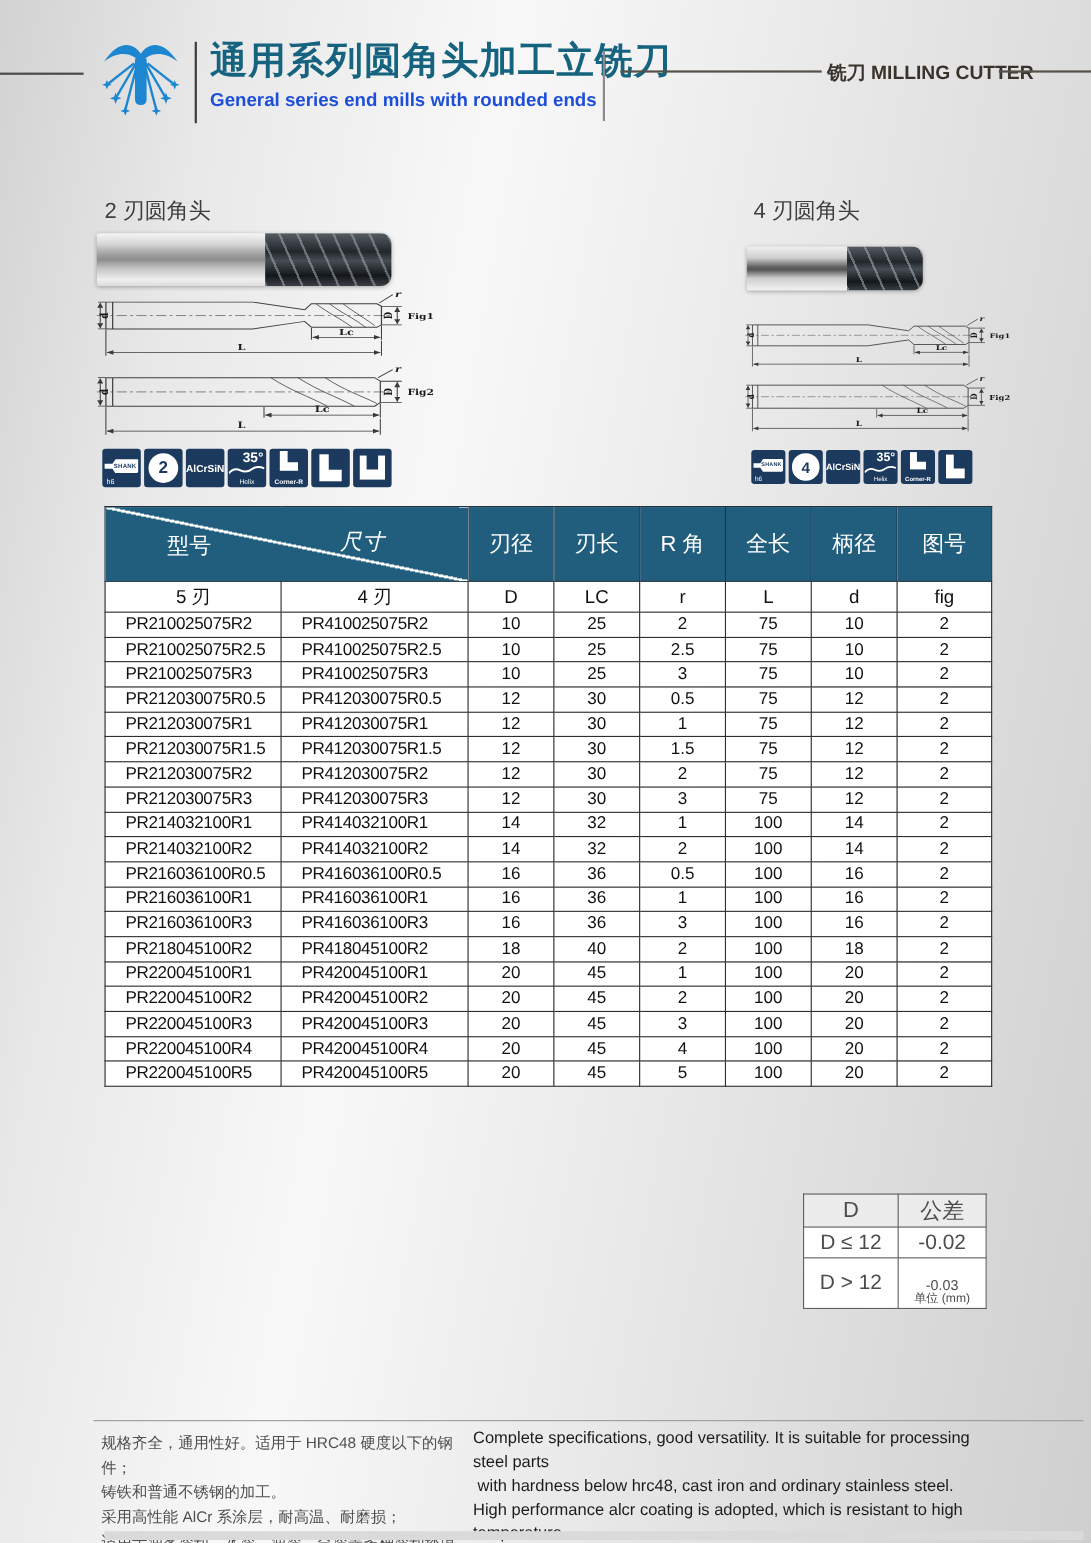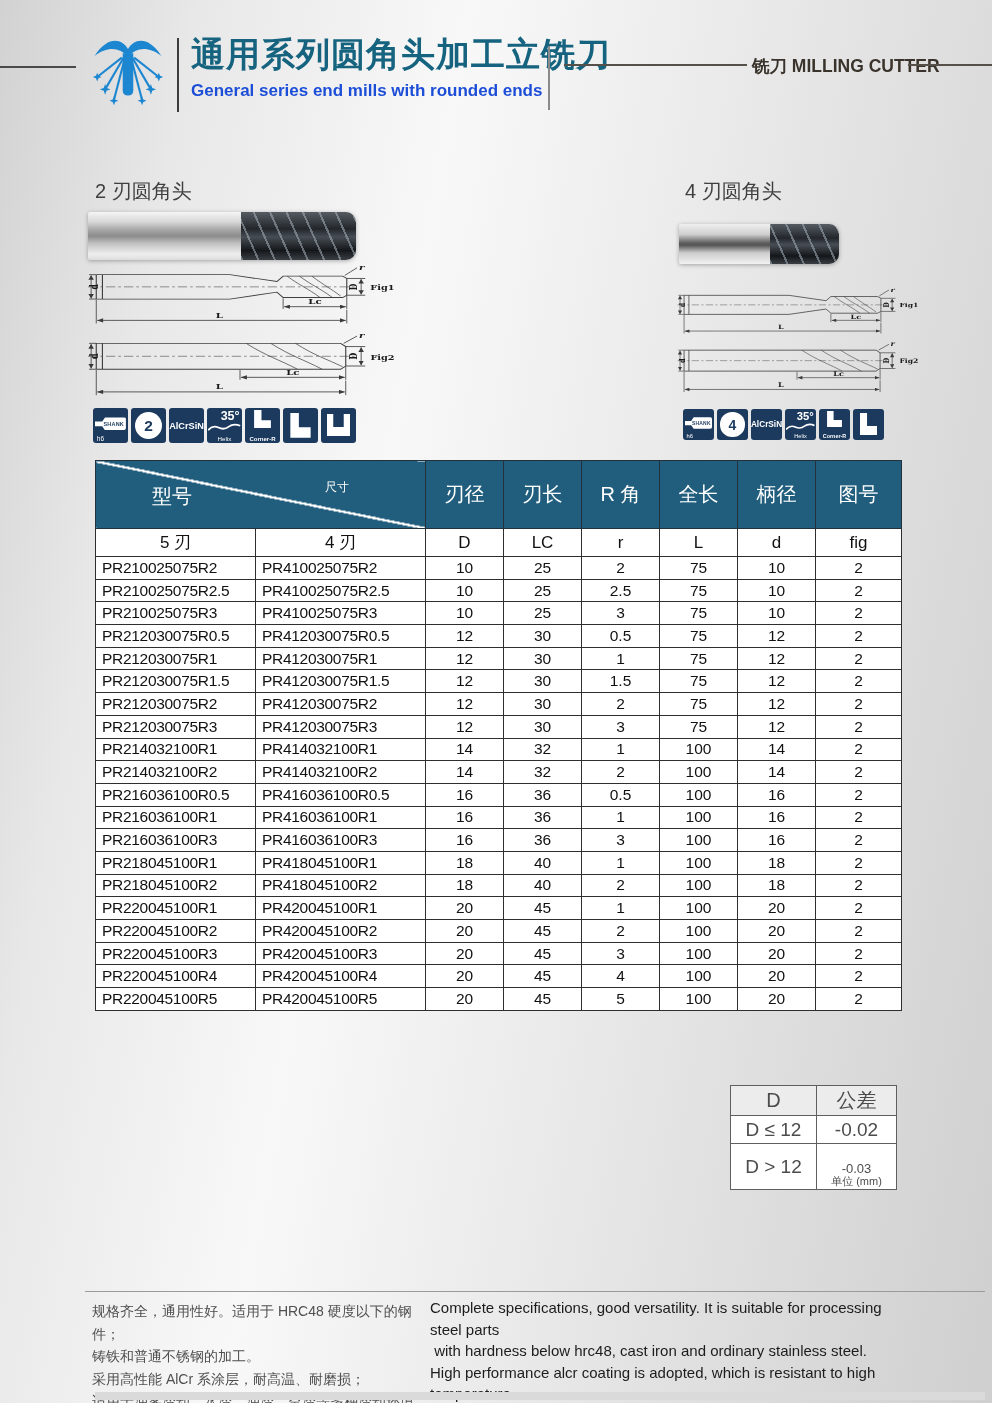--- a/index.html
+++ b/index.html
@@ -70,24 +70,24 @@
     clip-path:polygon(0 0,42% 0,42% 58%,100% 58%,100% 100%,0 100%);}
   .badge .Ush{position:absolute;left:16%;top:17%;width:68%;height:64%;background:#fff;
     clip-path:polygon(0 0,28% 0,28% 58%,72% 58%,72% 0,100% 0,100% 100%,0 100%);}
   
   .spec{left:95px;top:460px;width:806px;border-collapse:collapse;table-layout:fixed;color:#111;}
   .spec th,.spec td{border:1px solid #2e2e2e;overflow:hidden;}
   .spec .h1 th{background:#215e7d;color:#fff;font-size:20px;font-weight:normal;height:65px;border-color:#22313c;margin-left:23px;}
   .spec th.diagcell{position:relative;
     background-image:linear-gradient(to top right,rgba(0,0,0,0) calc(50% - 1.2px),#fff calc(50% - 1.2px),#fff calc(50% + 1.2px),rgba(0,0,0,0) calc(50% + 1.2px));}
   .t-model{position:absolute;left:56px;top:22px;font-size:20px;}
-  .t-size{position:absolute;right:76px;top:18px;font-size:12px;}
+  .t-size{position:absolute;right:76px;top:18px;font-size:20px;font-style:italic;}
   .spec .h2 th{background:#fff;font-weight:normal;font-size:17px;height:25px;}
   .spec tbody td{background:#fff;height:21.7px;text-align:center;padding:0;font-size:15.5px;}
-  .spec tbody td.model{text-align:left;padding-left:6px;letter-spacing:-0.3px;}
+  .spec tbody td.model{text-align:left;padding-left:18px;letter-spacing:-0.3px;}
   
   .tol{left:730px;top:1085px;width:166px;border-collapse:collapse;color:#4c4c4c;text-align:center;table-layout:fixed;}
   .tol th,.tol td{border:1px solid #5f5f5f;}
   .tol th{background:#ececec;font-size:20px;font-weight:normal;height:25px;}
   .tol td{background:#fff;font-size:19px;height:25px;}
   .tol .small1{display:block;font-size:13px;line-height:13px;margin-top:17px;}
   .tol .small2{display:block;font-size:11px;line-height:13px;}
   
   .f-line{left:85px;top:1291px;width:900px;height:1px;background:#9a9a9a;}
   .cn{left:92px;top:1300px;width:336px;font-size:14px;line-height:22.5px;color:#4f4f4f;}
@@ -482,30 +482,20 @@
         <td class="model">PR216036100R3</td>
         <td class="model">PR416036100R3</td>
         <td>16</td>
         <td>36</td>
         <td>3</td>
         <td>100</td>
         <td>16</td>
         <td>2</td>
       </tr>
       <tr>
-        <td class="model">PR218045100R1</td>
-        <td class="model">PR418045100R1</td>
-        <td>18</td>
-        <td>40</td>
-        <td>1</td>
-        <td>100</td>
-        <td>18</td>
-        <td>2</td>
-      </tr>
-      <tr>
         <td class="model">PR218045100R2</td>
         <td class="model">PR418045100R2</td>
         <td>18</td>
         <td>40</td>
         <td>2</td>
         <td>100</td>
         <td>18</td>
         <td>2</td>
       </tr>
       <tr>

